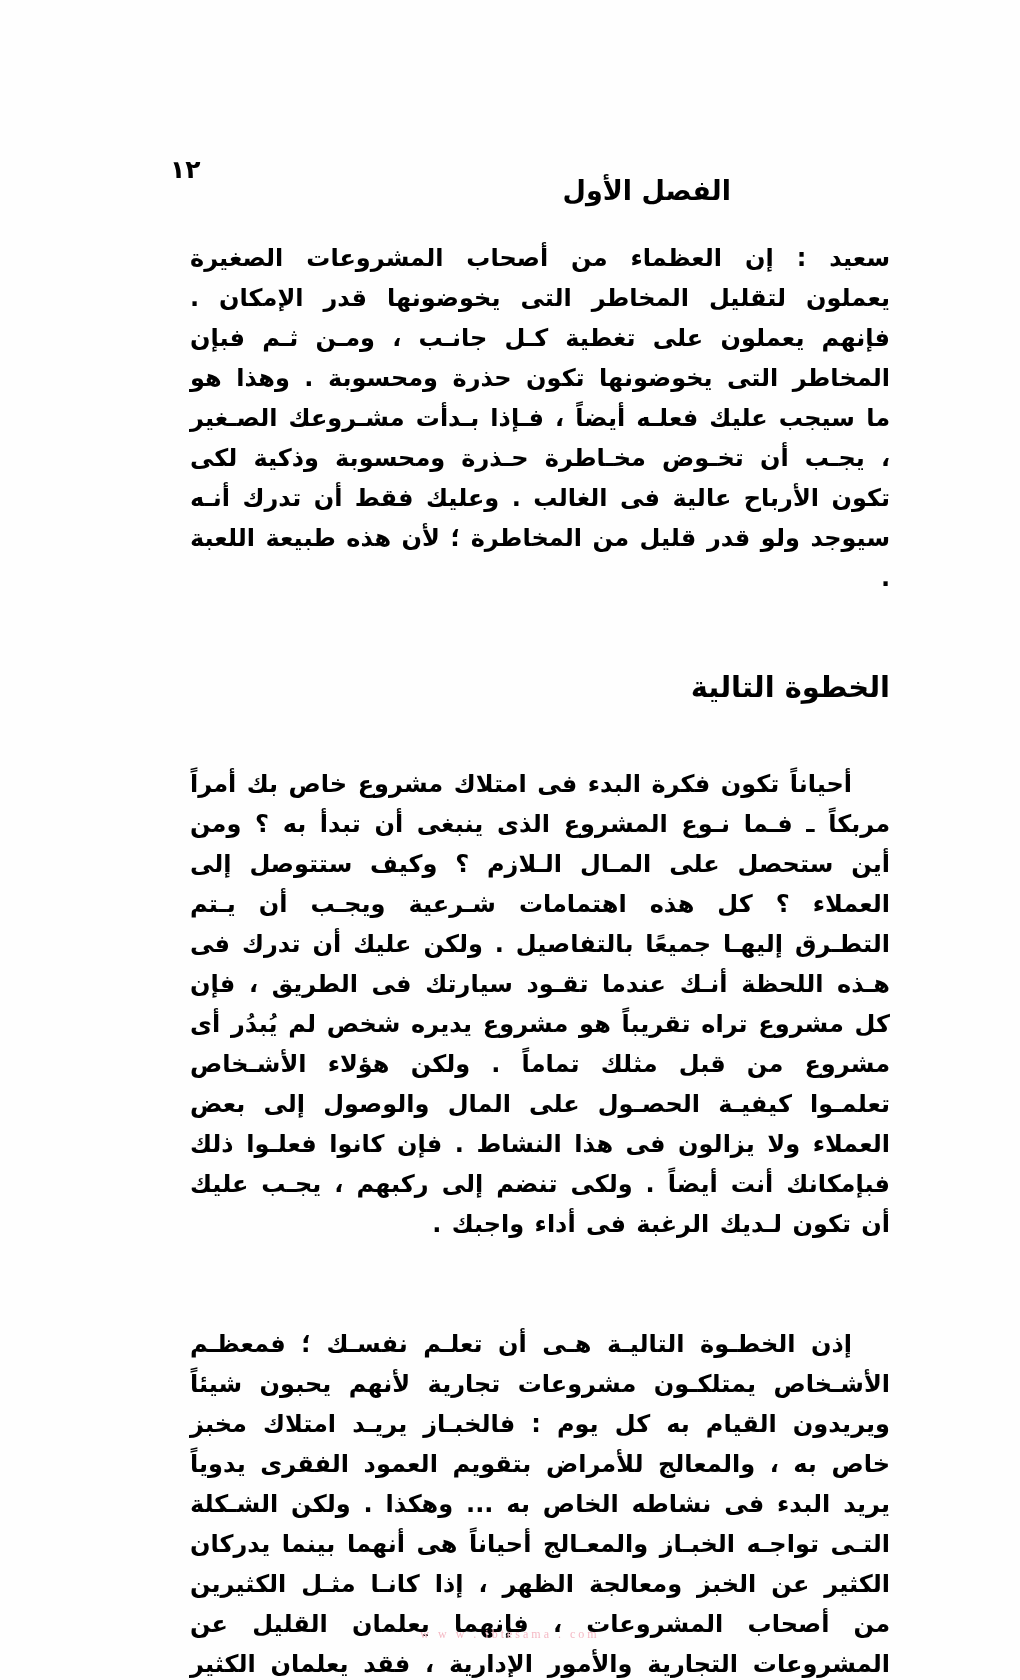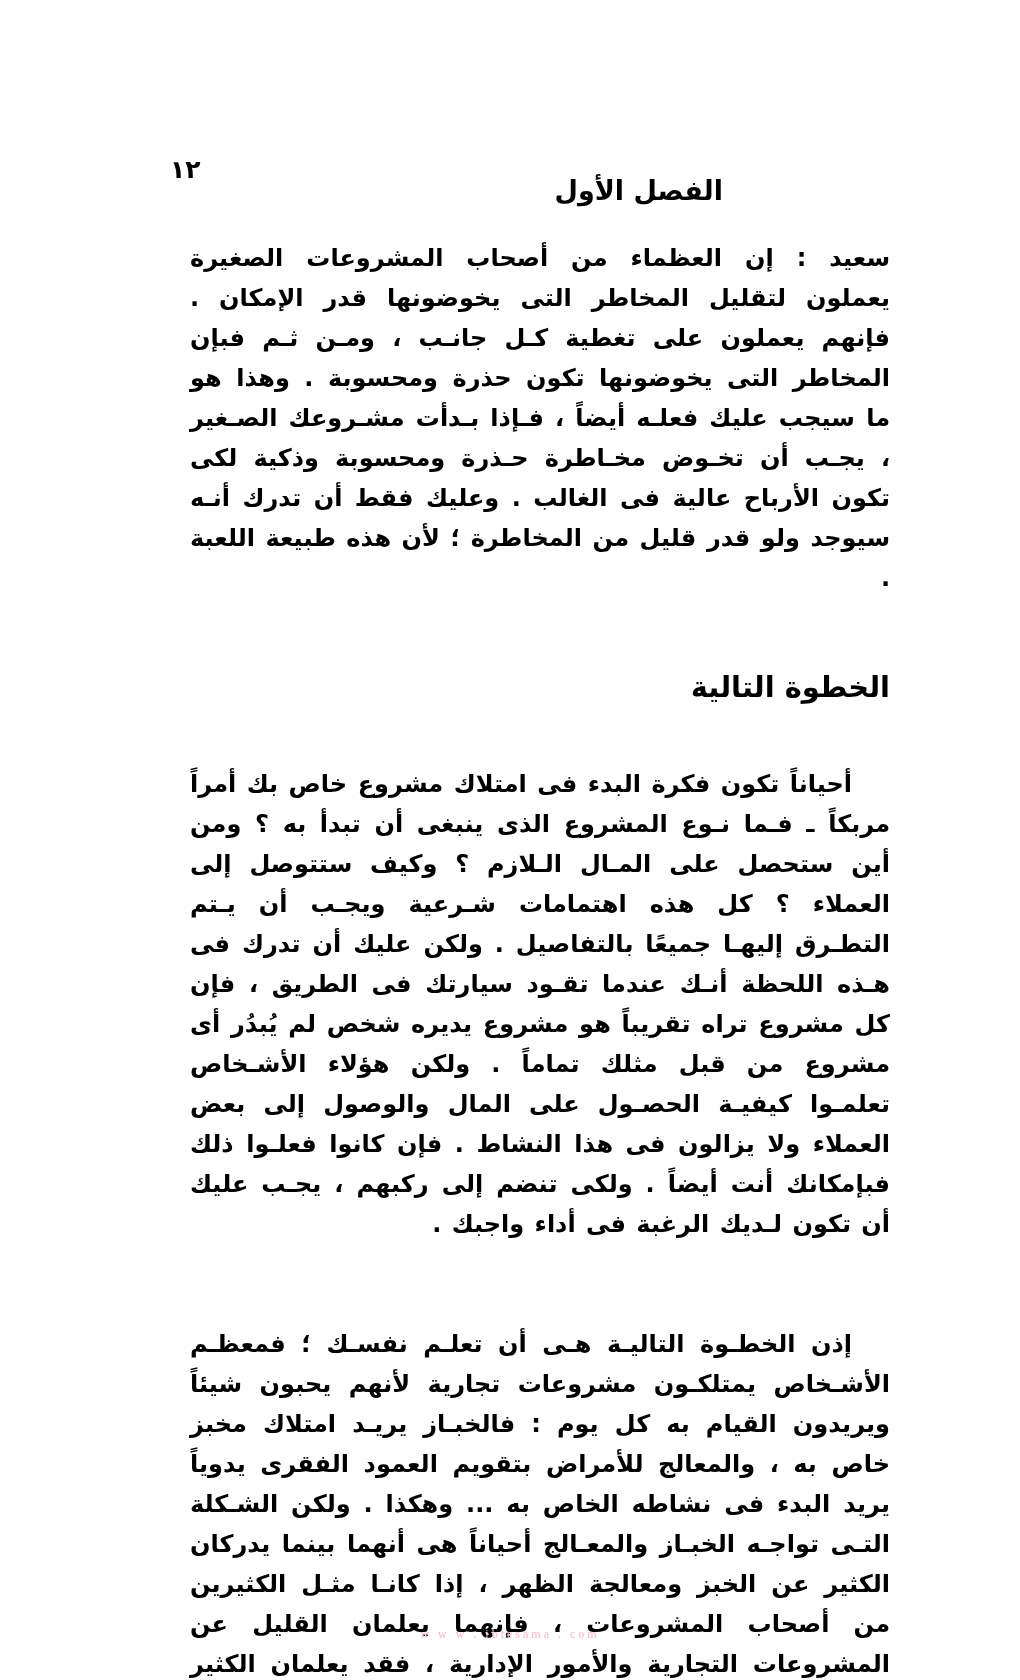--- a/index.html
+++ b/index.html
@@ -23,21 +23,21 @@
     width: 1020px;
     height: 1680px;
     box-sizing: border-box;
     background: #fefefe;
   }
 
   
   .running-head {
     position: absolute;
     top: 152px;
-    right: 122px;
+    right: 114px;
     left: 130px;
     height: 34px;
     display: flex;
     flex-direction: row-reverse;
     align-items: center;
     justify-content: space-between;
   }
 
   .folio {
     font-size: 25px;

